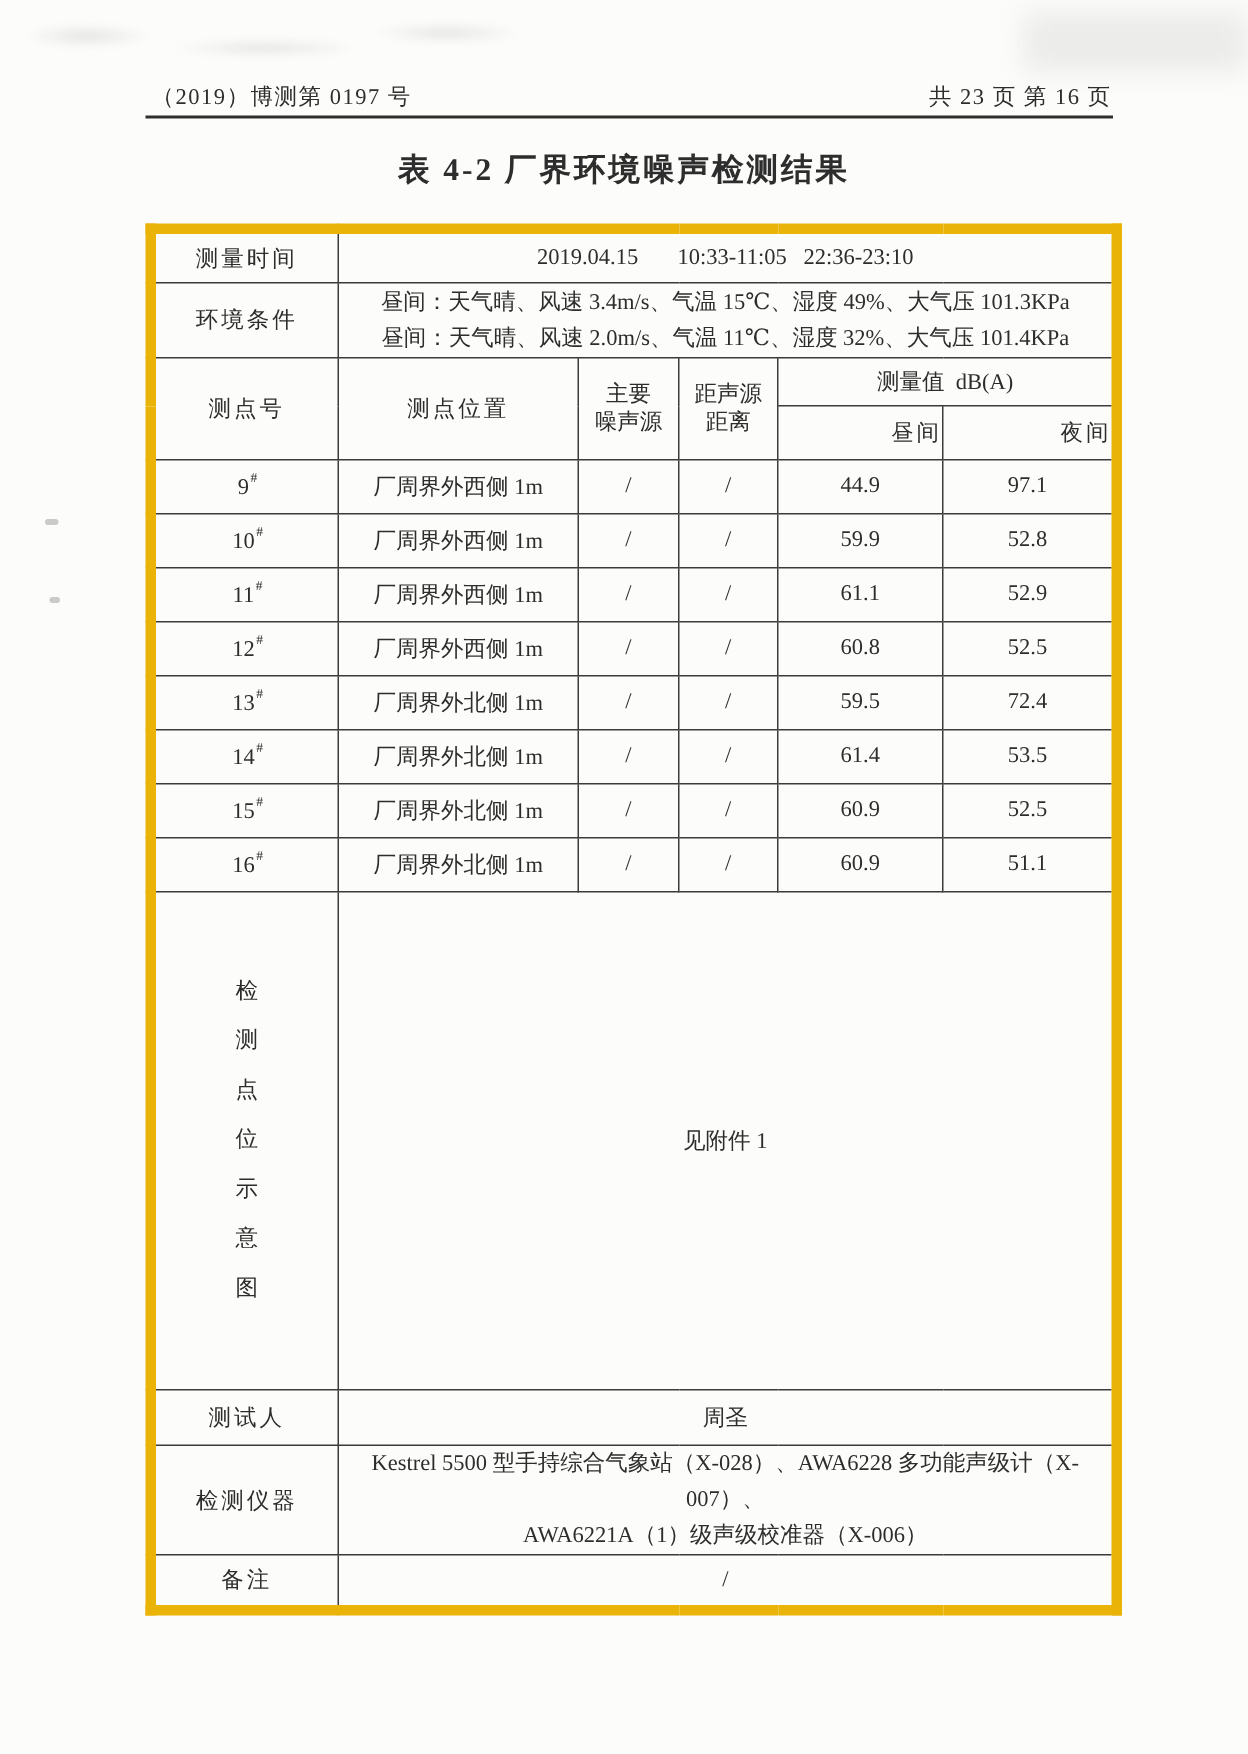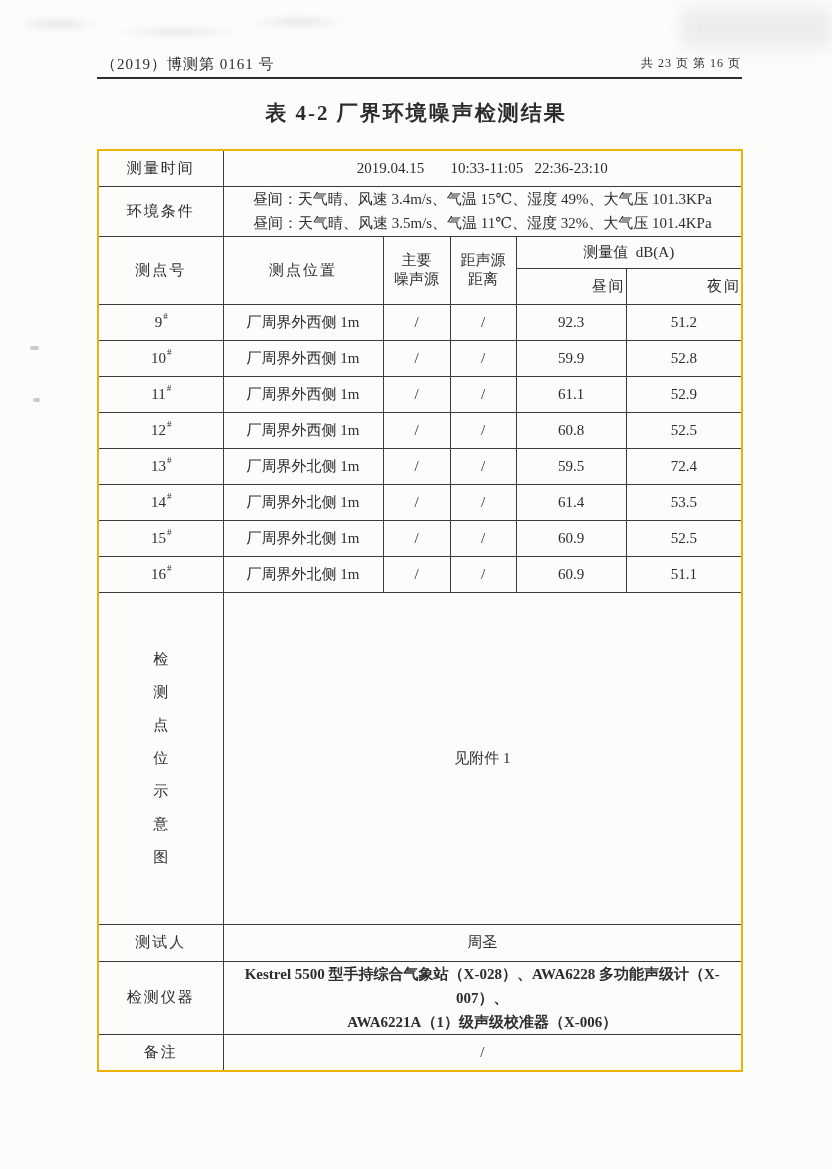--- a/index.html
+++ b/index.html
@@ -23,27 +23,27 @@
   .wash-tr {
     position:absolute; right:0; top:8px; width:150px; height:40px;
     background:#e6e6e4; filter:blur(9px); opacity:.75;
   }
   .speck { position:absolute; background:#8d8d8b; border-radius:2px; opacity:.45; }
   .speck1 { left:30px; top:346px; width:9px; height:4px; }
   .speck2 { left:33px; top:398px; width:7px; height:4px; }
 
   
   .doc-number { position:absolute; left:101px; top:55px; font-size:15px; letter-spacing:1px; }
-  .page-info  { position:absolute; left:500px; top:55px; width:241px; text-align:right; font-size:12px; letter-spacing:1px; }
+  .page-info  { position:absolute; left:500px; top:55px; width:241px; text-align:right; font-size:15px; letter-spacing:1px; }
   .header-rule { position:absolute; left:97px; top:77px; width:645px; height:2px; background:#2e2e2e; }
   .page-title { position:absolute; left:0; top:99px; width:832px; text-align:center; font-size:21px; font-weight:bold; letter-spacing:2px; }
 
   
   .table-wrap { position:absolute; left:97px; top:149px; }
-  table { width:644px; border-collapse:collapse; table-layout:fixed; border:2px solid #eab308; }
+  table { width:644px; border-collapse:collapse; table-layout:fixed; border:7px solid #eab308; }
   td {
     border:1px solid #3b3b3b;
     text-align:center; vertical-align:middle;
     font-size:15px;
     overflow:hidden;
   }
   .lbl { letter-spacing:2px; }
   .r-time td { height:36px; }
   .r-env td { height:50px; }
   .r-h1 td { height:32px; }
@@ -51,32 +51,32 @@
   .r-data td { height:36px; }
   .r-sketch td { height:332px; }
   .r-tester td { height:37px; }
   .r-instr td { height:51px; }
   .r-remark td { height:37px;font-family:Liberation Serif, serif; }
   .time-val { white-space:pre;text-align:center; }
   .env-line { line-height:24px; white-space:pre; }
   .two-line div { line-height:19px; }
   .sketch-label { display:flex; flex-direction:column; align-items:center; justify-content:center; height:330px; }
   .sketch-label span { line-height:33px; font-size:15px; }
-  .instr-line { line-height:24px;font-weight:bold; }
+  .instr-line { line-height:24px; }
   sup.hash { font-size:9px; vertical-align:super; position:relative; top:-2px; left:1px; }
 </style>
 </head>
 <body>
 
 <div class="smudge-tl"></div>
 <div class="wash-tr"></div>
 <div class="speck speck1"></div>
 <div class="speck speck2"></div>
 
-<div class="doc-number">（2019）博测第 0161 号</div>
+<div class="doc-number">（2019）博测第 0197 号</div>
 <div class="page-info">共 23 页  第 16 页</div>
 <div class="header-rule"></div>
 <div class="page-title">表 4-2 厂界环境噪声检测结果</div>
 
 <div class="table-wrap">
 <table>
   <colgroup>
     <col style="width:125px">
         <col style="width:160px">
         <col style="width:67px">
@@ -86,21 +86,21 @@
   </colgroup>
   <tbody>
     <tr class="r-time">
       <td class="lbl">测量时间</td>
       <td colspan="5" class="time-val">2019.04.15       10:33-11:05   22:36-23:10</td>
     </tr>
     <tr class="r-env">
       <td class="lbl">环境条件</td>
       <td colspan="5">
         <div class="env-line">昼间：天气晴、风速 3.4m/s、气温 15℃、湿度 49%、大气压 101.3KPa</div>
-        <div class="env-line">昼间：天气晴、风速 3.5m/s、气温 11℃、湿度 32%、大气压 101.4KPa</div>
+        <div class="env-line">昼间：天气晴、风速 2.0m/s、气温 11℃、湿度 32%、大气压 101.4KPa</div>
       </td>
     </tr>
     <tr class="r-h1">
       <td rowspan="2" class="lbl">测点号</td>
       <td rowspan="2" class="lbl">测点位置</td>
       <td rowspan="2" class="two-line">
         <div>主要</div>
         <div>噪声源</div>
       </td>
       <td rowspan="2" class="two-line">
@@ -112,22 +112,22 @@
     <tr class="r-h2">
       <td class="lbl">昼间</td>
       <td class="lbl">夜间</td>
     </tr>
 
     <tr class="r-data">
       <td><span>9</span><sup class="hash">#</sup></td>
       <td>厂周界外西侧 1m</td>
       <td>/</td>
       <td>/</td>
-      <td>92.3</td>
-      <td>51.2</td>
+      <td>44.9</td>
+      <td>97.1</td>
     </tr>
     <tr class="r-data">
       <td><span>10</span><sup class="hash">#</sup></td>
       <td>厂周界外西侧 1m</td>
       <td>/</td>
       <td>/</td>
       <td>59.9</td>
       <td>52.8</td>
     </tr>
     <tr class="r-data">

